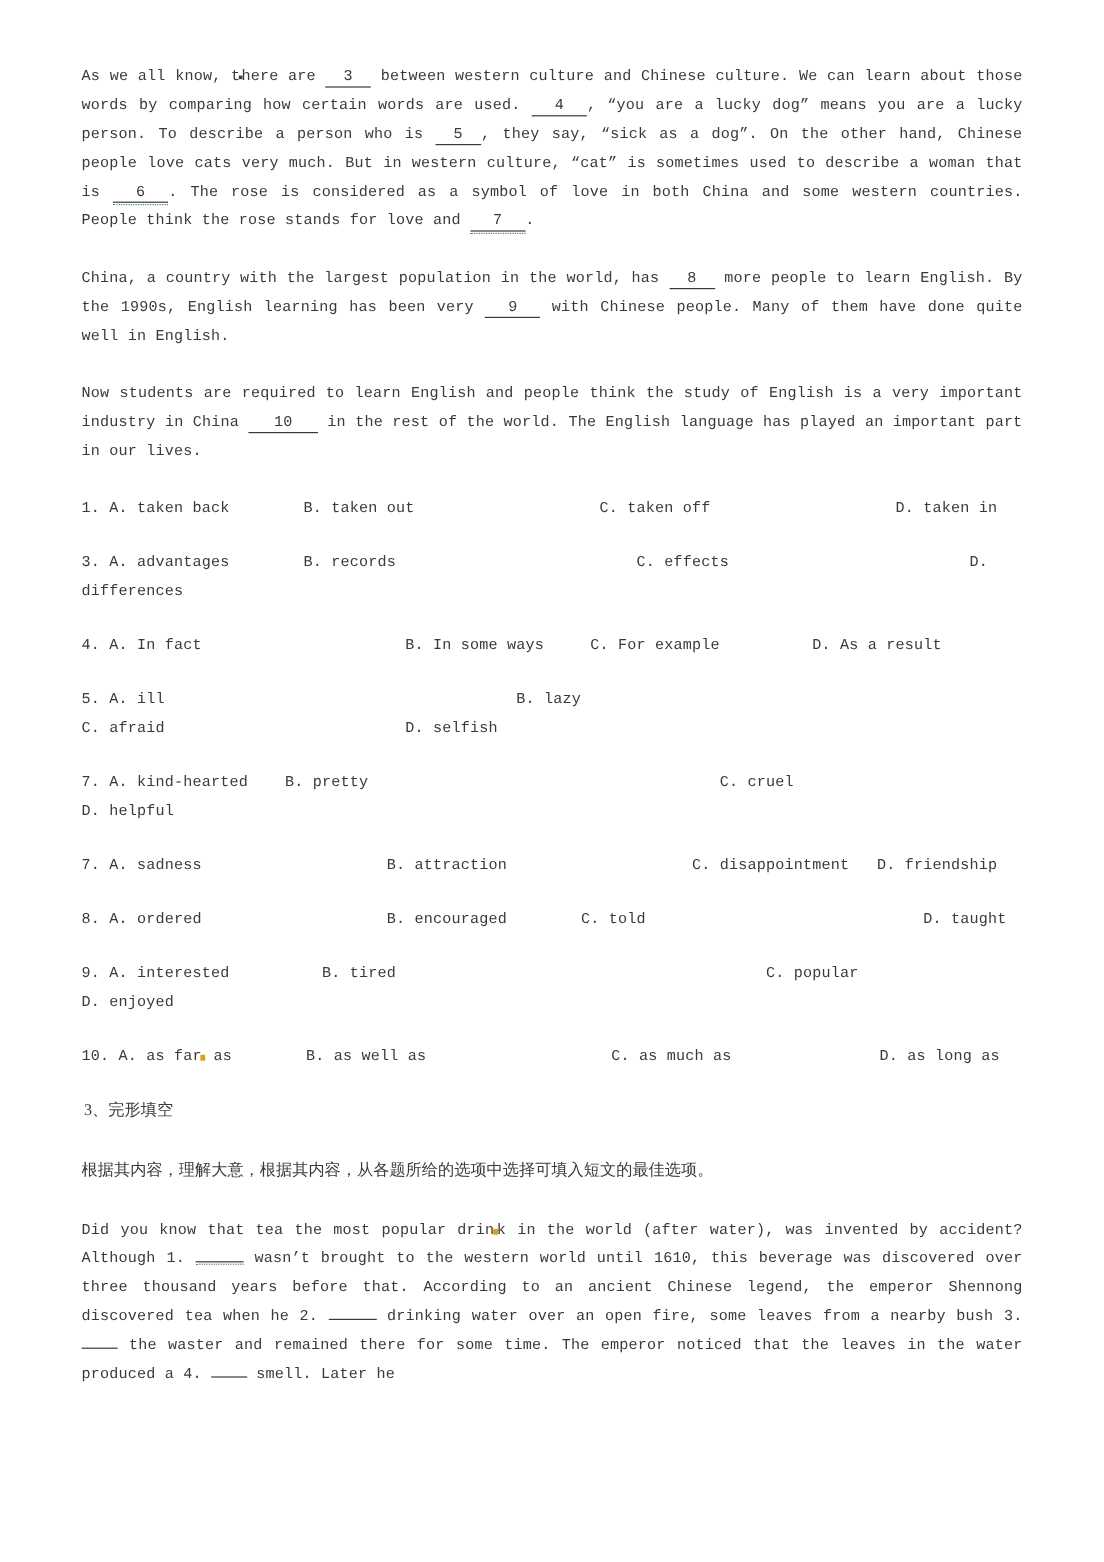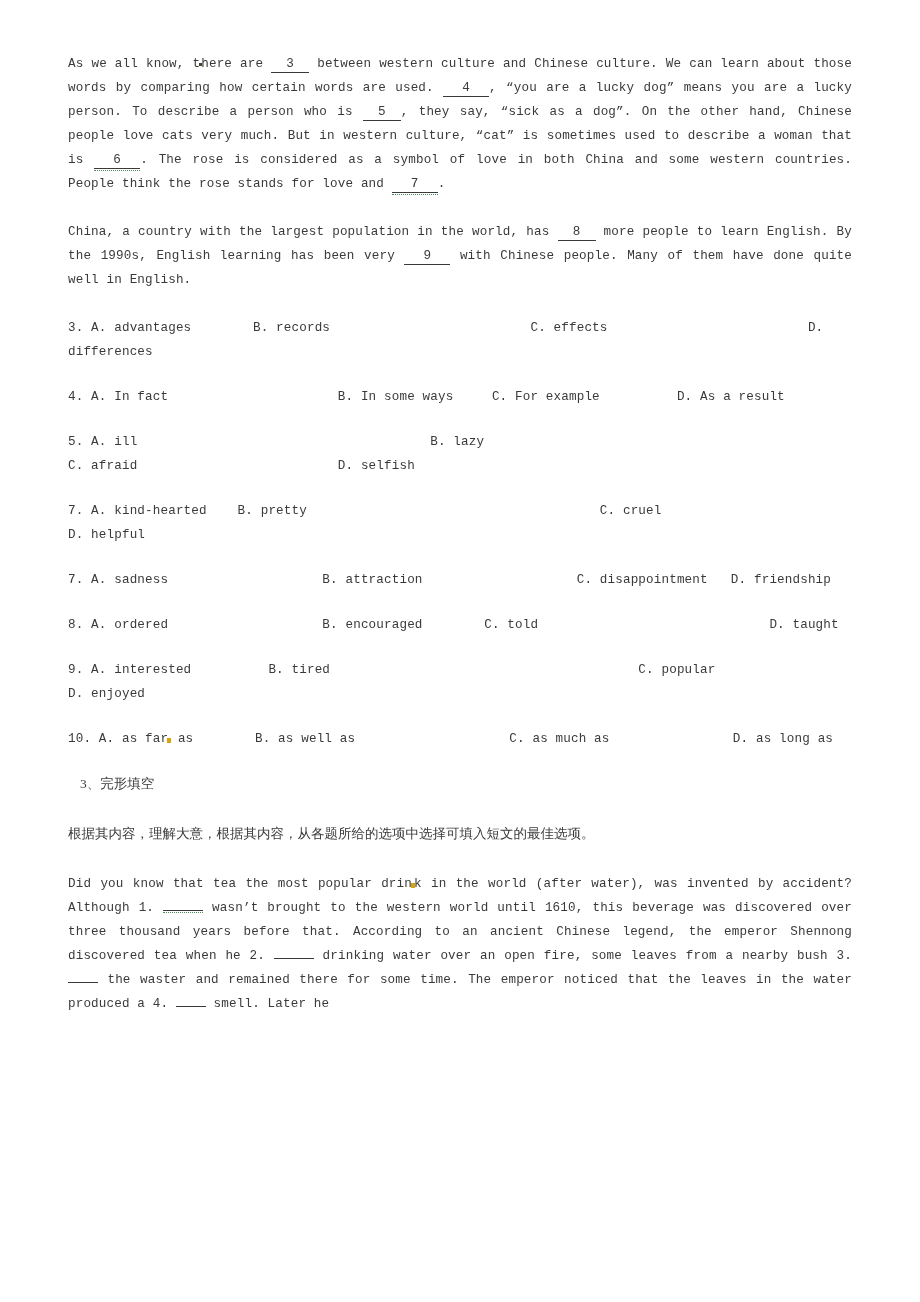--- a/index.html
+++ b/index.html
@@ -104,42 +104,44 @@
     white-space: pre-wrap;
     letter-spacing: 0.15px;
   }
 
   
   .cn-heading {
     font-family: "Liberation Serif", "DejaVu Serif", serif;
     font-size: 13.5px;
     line-height: 24px;
     color: #3a3a3a;
-    margin: 0 0 26px 12px;
+    margin: 0 0 26px 2px;
   }
   .cn-instruction {
     font-family: "Liberation Serif", "DejaVu Serif", serif;
     font-size: 13.5px;
     line-height: 24px;
     color: #3a3a3a;
     margin: 0 0 26px 0;
   }
 </style>
 </head>
 <body>
 
 <div class="page">
   <div class="content">
 
     <p class="para"><span>As we all know, t</span><span class="artifact-dark"></span><span>here are </span><span class="blank w2">3</span><span> between western culture and Chinese culture. We can learn about those words by comparing how certain words are used. </span><span class="blank w3">4</span><span>, “you are a lucky dog” means you are a lucky person. To describe a person who is </span><span class="blank w2">5</span><span>, they say, “sick as a dog”. On the other hand, Chinese people love cats very much. But in western culture, “cat” is sometimes used to describe a woman that is </span><span class="blank w3 proof">6</span><span>. The rose is considered as a symbol of love in both China and some western countries. People think the rose stands for love and </span><span class="blank w3 proof">7</span><span>.</span></p>
 
     <p class="para"><span>China, a country with the largest population in the world, has </span><span class="blank w2">8</span><span> more people to learn English. By the 1990s, English learning has been very </span><span class="blank w3">9</span><span> with Chinese people. Many of them have done quite well in English.</span></p>
 
+    <p class="para"><span>Now students are required to learn English and people think the study of English is a very important industry in China </span><span class="blank w4">10</span><span> in the rest of the world. The English language has played an important part in our lives.</span></p>
 
     <div class="options">
+      <div class="opt-row">1. A. taken back        B. taken out                    C. taken off                    D. taken in</div>
       <div class="opt-row">3. A. advantages        B. records                          C. effects                          D. differences</div>
       <div class="opt-row">4. A. In fact                      B. In some ways     C. For example          D. As a result</div>
       <div class="opt-row">5. A. ill                                      B. lazy                                              C. afraid                          D. selfish</div>
       <div class="opt-row">7. A. kind-hearted    B. pretty                                      C. cruel                          D. helpful</div>
       <div class="opt-row">7. A. sadness                    B. attraction                    C. disappointment   D. friendship</div>
       <div class="opt-row">8. A. ordered                    B. encouraged        C. told                              D. taught</div>
       <div class="opt-row">9. A. interested          B. tired                                        C. popular                    D. enjoyed</div>
       <div class="opt-row"><span>10. A. as far</span><span class="artifact-amber"></span><span> as        B. as well as                    C. as much as                D. as long as</span></div>
     </div>
 

